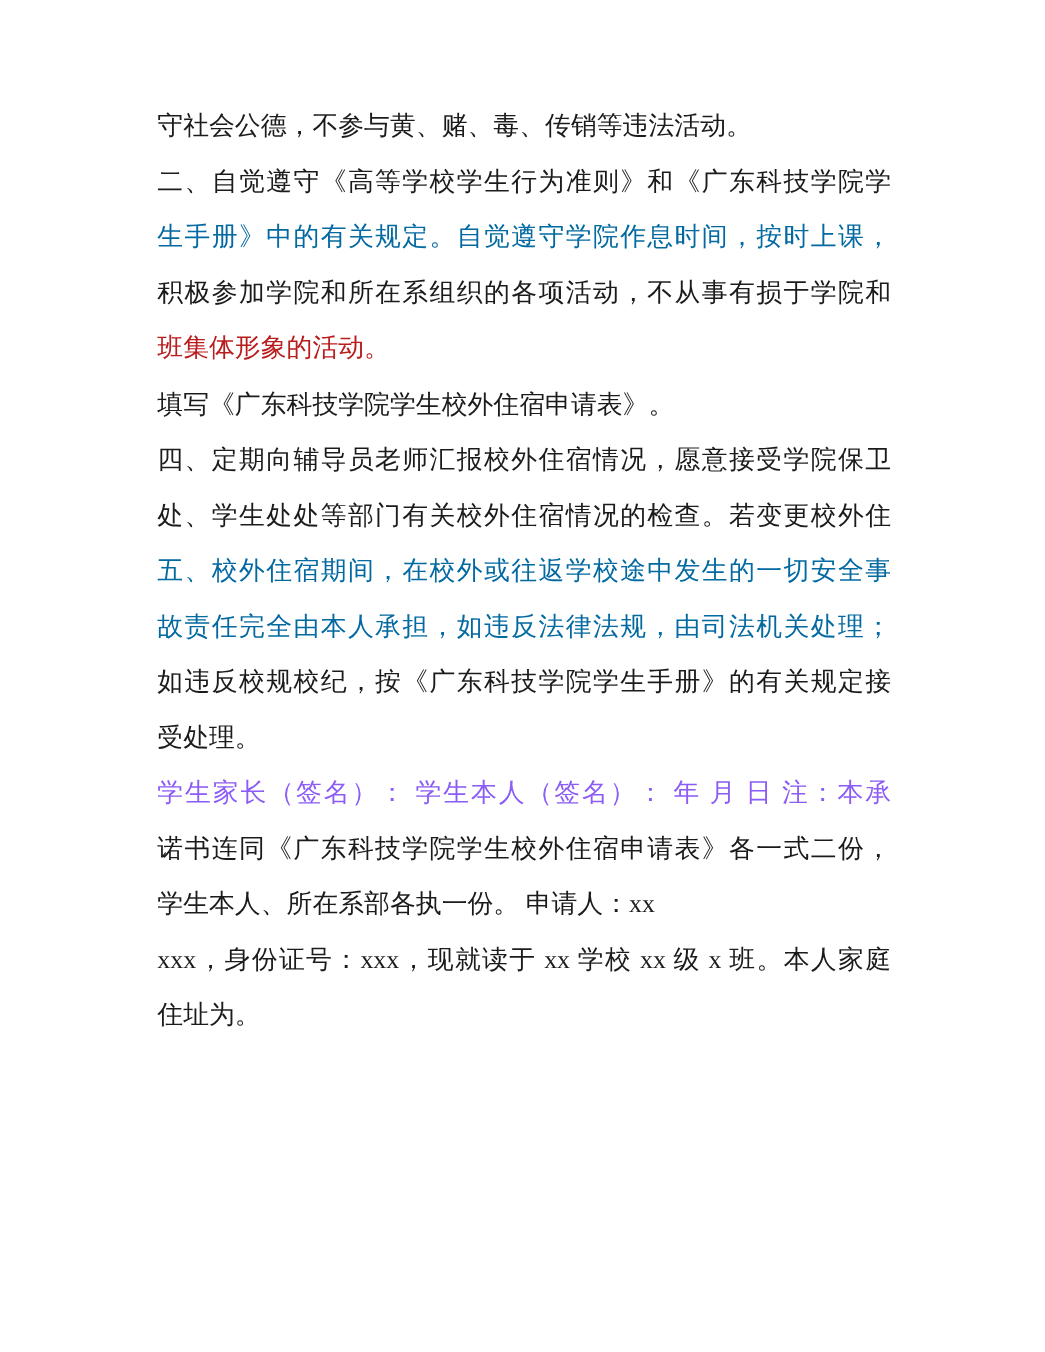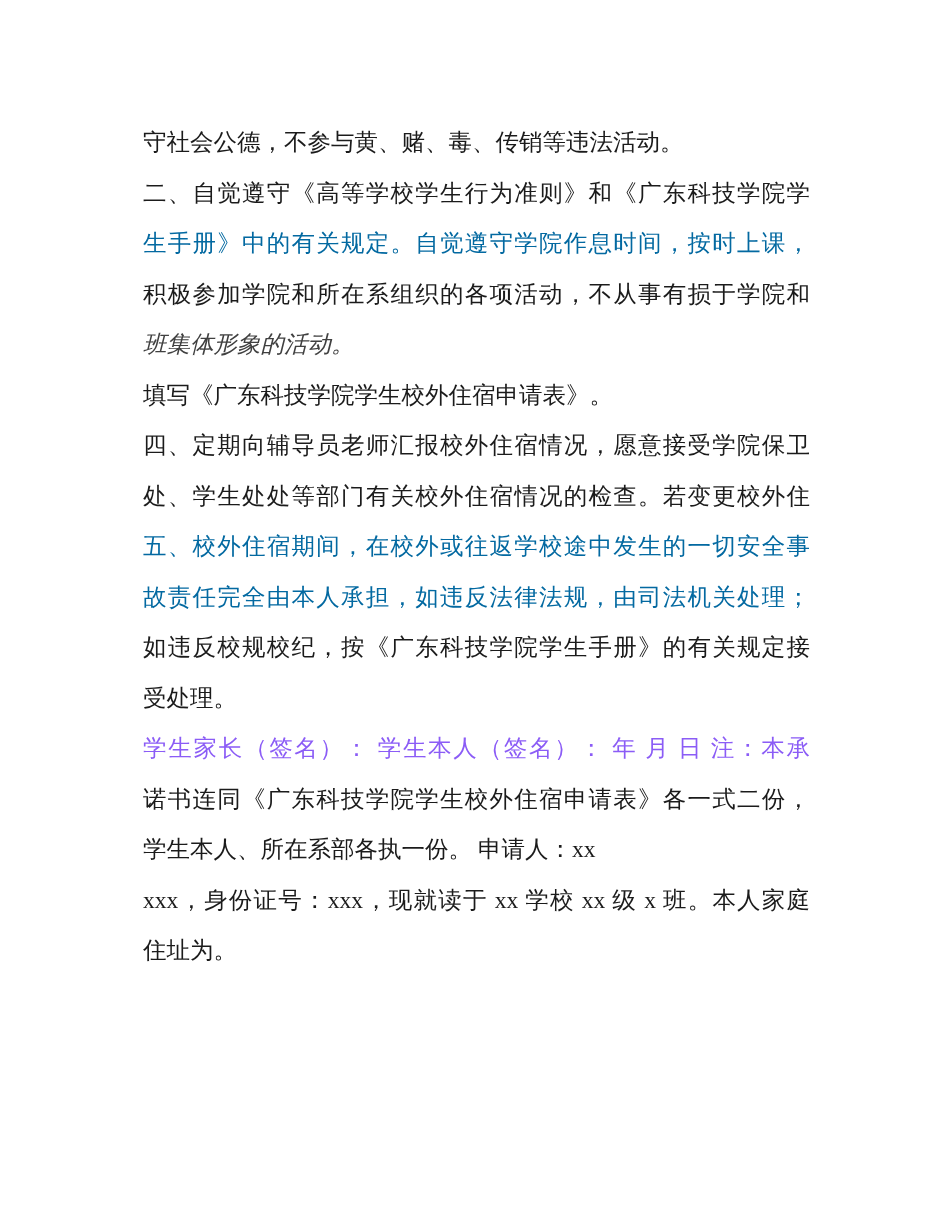--- a/index.html
+++ b/index.html
@@ -14,21 +14,21 @@
   .page {
     position: relative;
     width: 950px;
     height: 1229px;
     background: #ffffff;
     overflow: hidden;
   }
   .text-block {
     position: absolute;
     left: 143px;
-    top: 117px;
+    top: 90px;
     width: 667px;
   }
   .line {
     height: 50.5px;
     line-height: 50.5px;
     font-size: 23.5px;
     color: #1b1b1b;
     white-space: nowrap;
     text-align: left;
   }
@@ -40,21 +40,21 @@
 </style>
 </head>
 <body>
 
 <div class="page" style="background: rgb(255, 255, 255);">
   <div class="text-block">
     <div class="line" style="color: rgb(27, 27, 27);">守社会公德，不参与黄、赌、毒、传销等违法活动。</div>
     <div class="line fill" style="color: rgb(27, 27, 27);">二、自觉遵守《高等学校学生行为准则》和《广东科技学院学</div>
     <div class="line fill" style="color: #0369a1;">生手册》中的有关规定。自觉遵守学院作息时间，按时上课，</div>
     <div class="line fill" style="color: rgb(27, 27, 27);">积极参加学院和所在系组织的各项活动，不从事有损于学院和</div>
-    <div class="line" style="color: #404040; font-style: italic;">班集体形象的活动。</div>
+    <div class="line" style="color: #b91c1c;">班集体形象的活动。</div>
     <div class="line" style="color: rgb(27, 27, 27);">填写《广东科技学院学生校外住宿申请表》。</div>
     <div class="line fill" style="color: rgb(27, 27, 27);">四、定期向辅导员老师汇报校外住宿情况，愿意接受学院保卫</div>
     <div class="line fill" style="color: rgb(27, 27, 27);">处、学生处处等部门有关校外住宿情况的检查。若变更校外住</div>
     <div class="line fill" style="color: #0369a1;">五、校外住宿期间，在校外或往返学校途中发生的一切安全事</div>
     <div class="line fill" style="color: #0369a1;">故责任完全由本人承担，如违反法律法规，由司法机关处理；</div>
     <div class="line fill" style="color: rgb(27, 27, 27);">如违反校规校纪，按《广东科技学院学生手册》的有关规定接</div>
     <div class="line" style="color: rgb(27, 27, 27);">受处理。</div>
     <div class="line fill" style="color: #8b5cf6;">学生家长（签名）： 学生本人（签名）： 年 月 日 注：本承</div>
     <div class="line fill" style="color: rgb(27, 27, 27);">诺书连同《广东科技学院学生校外住宿申请表》各一式二份，</div>
     <div class="line" style="color: rgb(27, 27, 27);">学生本人、所在系部各执一份。 申请人：xx</div>

